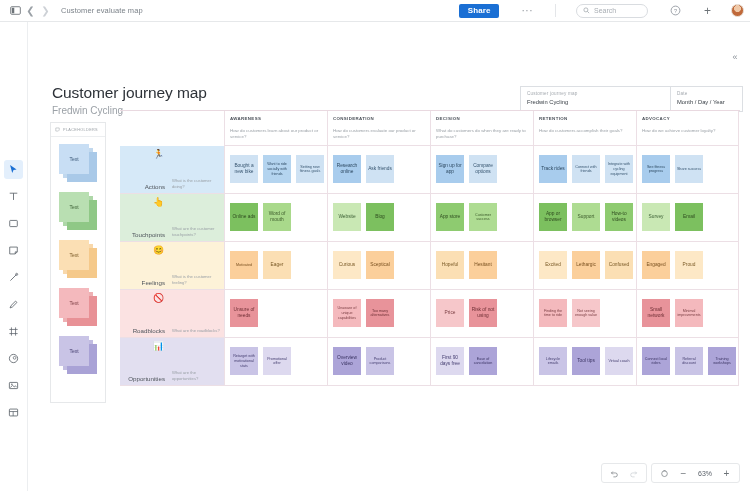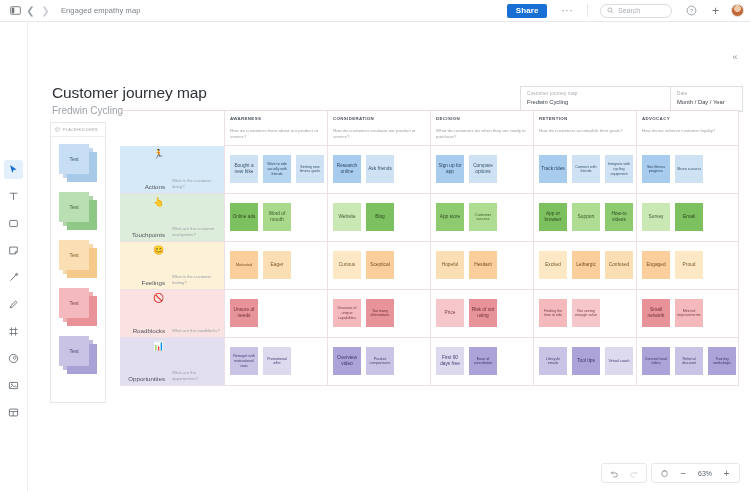--- a/index.html
+++ b/index.html
@@ -18,21 +18,21 @@
     border-bottom: 1px solid #e6e8ea;
     background: #fff;
     position: relative;
     padding: 0 6px 0 7px;
   }
   .tb-icon { width: 16px; height: 16px; display: flex; align-items: center; justify-content: center; color: #8b9199; flex: none; }
   .tb-icon svg { display: block; }
   .nav-arrow { font-size: 10px; color: #9aa0a6; width: 15px; text-align: center; }
   .nav-arrow.dim { color: #cdd1d6; }
   .breadcrumb { font-size: 7.5px; color: #7b8289; margin-left: 8px; letter-spacing: .1px; }
-  .tb-right { margin-left: auto; display: flex; align-items: center; gap: 12px; }
+  .tb-right { margin-left: auto; display: flex; align-items: center; gap: 20px; }
   .share-btn {
     background: #1a6fd4; color: #fff; font-size: 8px; font-weight: bold;
     padding: 3px 9px; border-radius: 2px; border: none; line-height: 1;
     letter-spacing: .1px;
   }
   .dots { color: #8b9199; font-size: 10px; letter-spacing: .5px; padding: 0 2px; }
   .tb-sep { width: 1px; height: 13px; background: #e4e6e9; }
   .search-box {
     display: flex; align-items: center; gap: 4px;
     border: 1px solid #d9dce0; border-radius: 9px;
@@ -187,21 +187,21 @@
 
 <div class="topbar">
   <div class="tb-icon">
     <svg width="11" height="11" viewBox="0 0 16 16">
         <rect x="1" y="2.5" width="14" height="11" rx="1.5" fill="none" stroke="#6d7378" stroke-width="1.3"></rect>
         <rect x="2.6" y="4" width="3.6" height="8" fill="#6d7378"></rect>
       </svg>
   </div>
   <div class="nav-arrow">❮</div>
   <div class="nav-arrow dim">❯</div>
-  <div class="breadcrumb">Engaged empathy map</div>
+  <div class="breadcrumb">Customer evaluate map</div>
 
   <div class="tb-right">
     <button class="share-btn">Share</button>
     <div class="dots">···</div>
     <div class="tb-sep"></div>
     <div class="search-box">
       <svg width="7" height="7" viewBox="0 0 16 16">
           <circle cx="6.6" cy="6.6" r="4.6" fill="none" stroke="#9aa0a6" stroke-width="1.6"></circle>
           <line x1="10" y1="10" x2="14" y2="14" stroke="#9aa0a6" stroke-width="1.6"></line>
         </svg>

